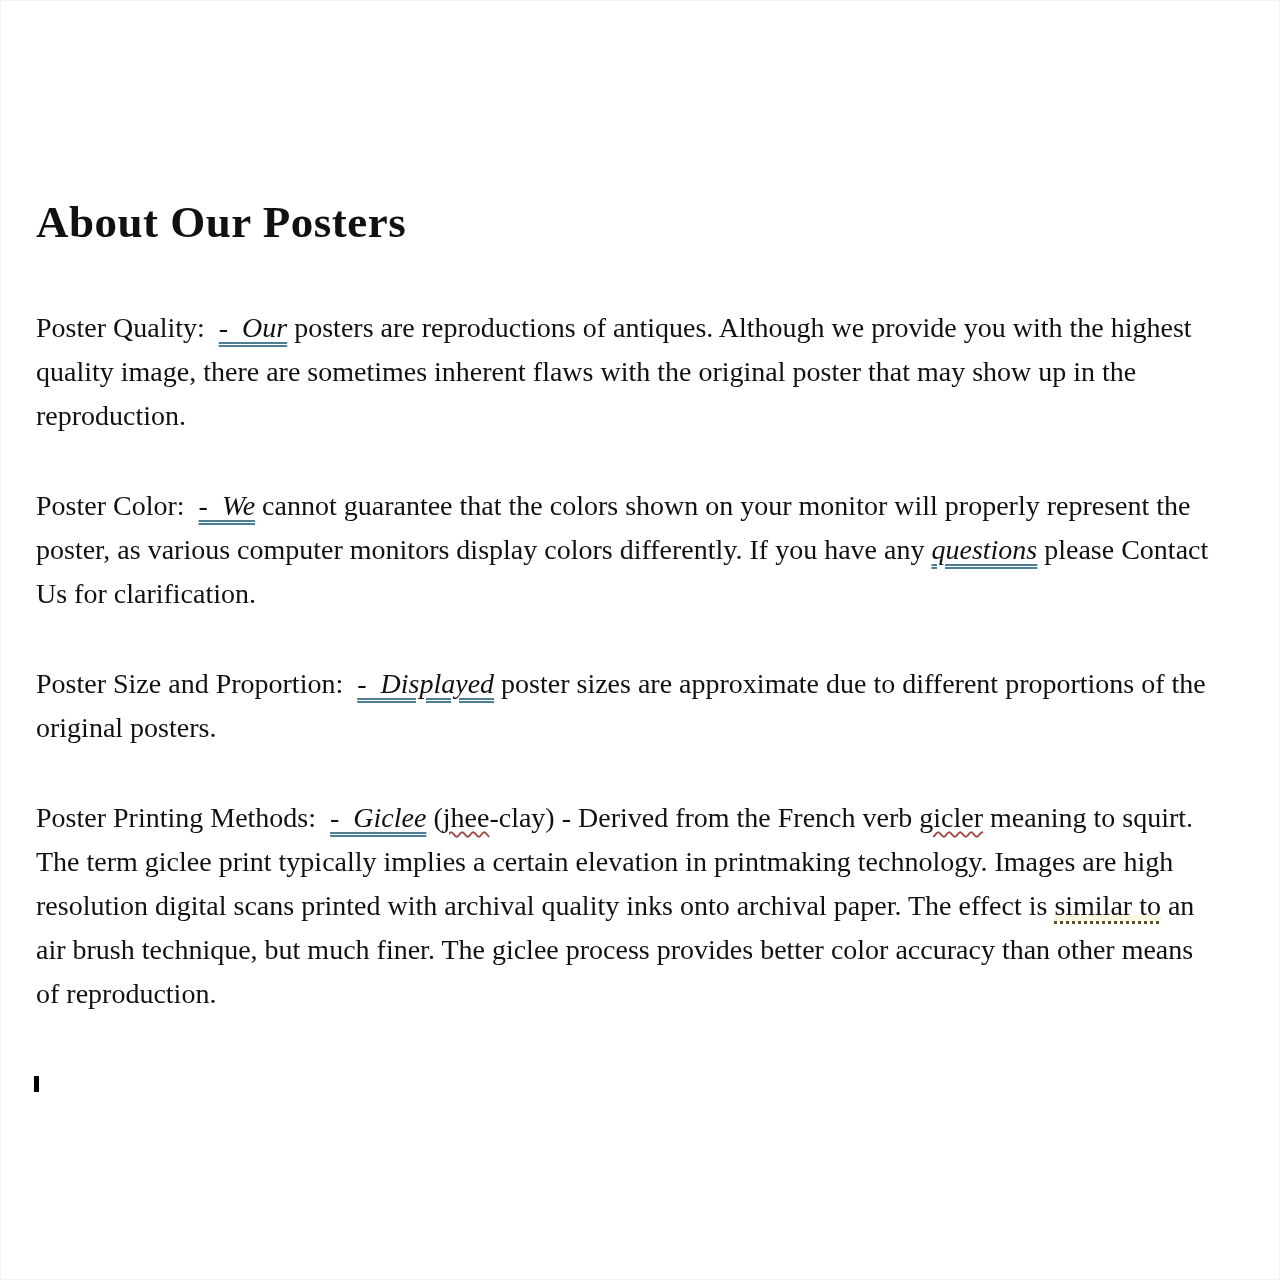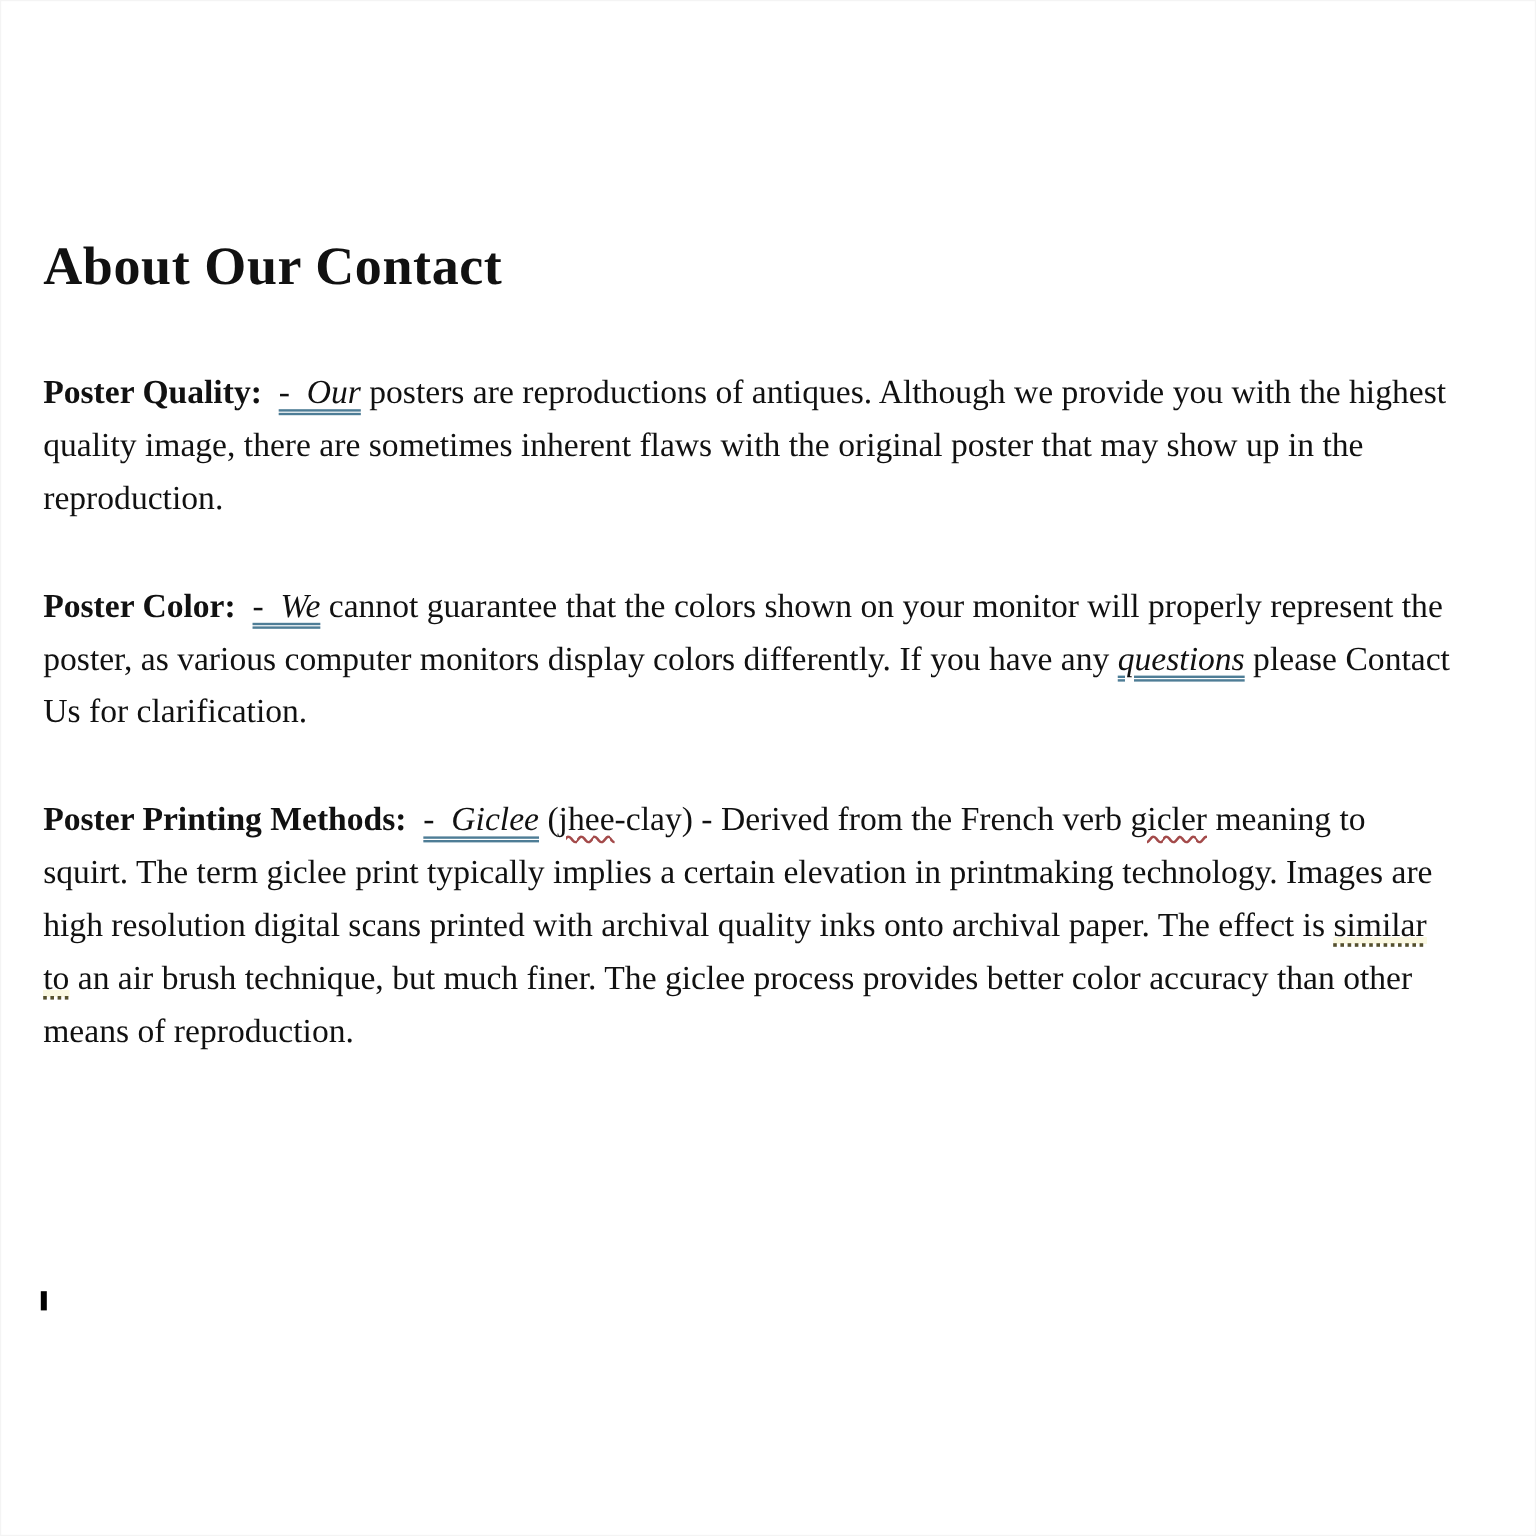--- a/index.html
+++ b/index.html
@@ -29,21 +29,21 @@
     line-height:52px;
     font-weight:bold;
     letter-spacing:0.5px;
     margin:0 0 58px 0;
   }
   p.para{
     font-size:28px;
     line-height:44px;
     margin:0 0 46px 0;
   }
-  .seg-bold{font-weight:bold;}
+  .seg-bold{font-weight:normal;}
   .seg-plain{font-weight:normal;}
   .seg-dunder{
     text-decoration:underline double var(--underline-accent);
     text-decoration-thickness:1.5px;
     text-underline-offset:5px;
     font-style:italic;
   }
   .seg-squiggle{
     text-decoration:underline wavy var(--spell-squiggle);
     text-decoration-thickness:1.5px;
@@ -59,22 +59,23 @@
     position:absolute;
     left:33px;top:1075px;
     width:5px;height:16px;
     background:var(--caret);
   }
 </style>
 </head>
 <body>
 
 <div class="page">
-  <h1 class="doc-title">About Our Contact</h1>
+  <h1 class="doc-title">About Our Posters</h1>
 
   <div>
       <p class="para"><span class="seg-bold">Poster Quality:</span><span class="seg-plain">&nbsp; </span><span class="seg-dunder">-&nbsp; Our</span><span class="seg-plain"> posters are reproductions of antiques. Although we provide you with the highest quality image, there are sometimes inherent flaws with the original poster that may show up in the reproduction.</span></p>
       <p class="para"><span class="seg-bold">Poster Color:</span><span class="seg-plain">&nbsp; </span><span class="seg-dunder">-&nbsp; We</span><span class="seg-plain"> cannot guarantee that the colors shown on your monitor will properly represent the poster, as various computer monitors display colors differently. If you have any </span><span class="seg-dunder">questions</span><span class="seg-plain"> please Contact Us for clarification.</span></p>
+      <p class="para"><span class="seg-bold">Poster Size and Proportion:</span><span class="seg-plain">&nbsp; </span><span class="seg-dunder">-&nbsp; Displayed</span><span class="seg-plain"> poster sizes are approximate due to different proportions of the original posters.</span></p>
       <p class="para"><span class="seg-bold">Poster Printing Methods:</span><span class="seg-plain">&nbsp; </span><span class="seg-dunder">-&nbsp; Giclee</span><span class="seg-plain"> (</span><span class="seg-squiggle">jhee</span><span class="seg-plain">-clay) - Derived from the French verb </span><span class="seg-squiggle">gicler</span><span class="seg-plain"> meaning to squirt. The term giclee print typically implies a certain elevation in printmaking technology. Images are high resolution digital scans printed with archival quality inks onto archival paper. The effect is </span><span class="seg-dotted">similar to</span><span class="seg-plain"> an air brush technique, but much finer. The giclee process provides better color accuracy than other means of reproduction.</span></p>
     </div>
 
   <span class="text-cursor"></span>
 </div>
 
 </body></html>

